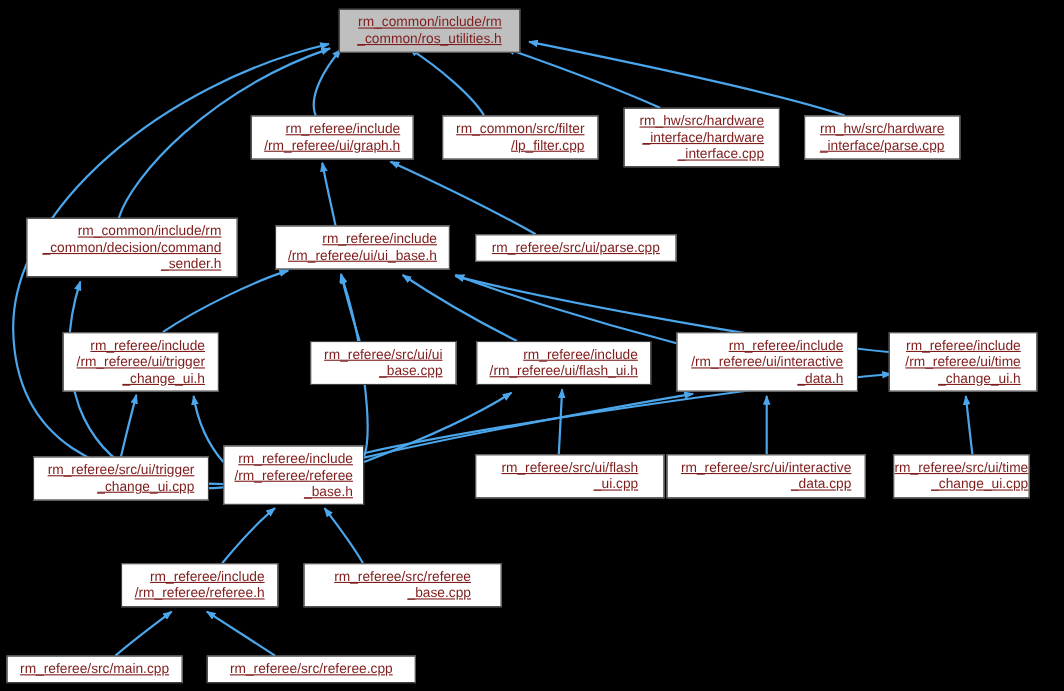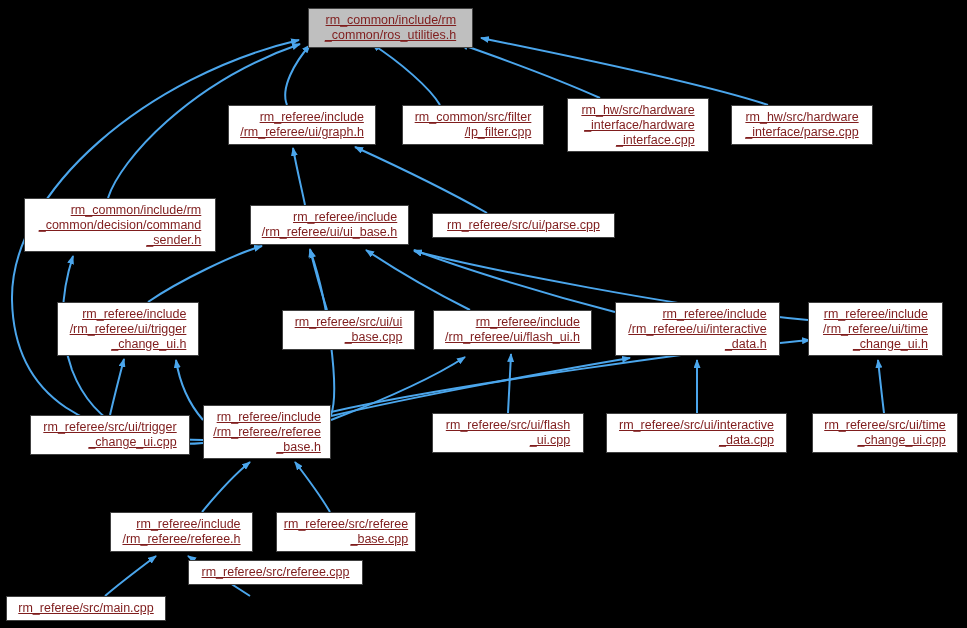--- a/index.html
+++ b/index.html
@@ -112,26 +112,26 @@
 /rm_referee/ui/interactive
 _data.h</span></div>
       <div class="node" style="left: 808px; top: 302px; width: 135px; height: 54px;"><span>rm_referee/include
 /rm_referee/ui/time
 _change_ui.h</span></div>
       <div class="node" style="left: 18px; top: 415px; width: 160px; height: 40px; margin-left: 12px;"><span>rm_referee/src/ui/trigger
 _change_ui.cpp</span></div>
       <div class="node" style="left: 203px; top: 405px; width: 128px; height: 54px;"><span>rm_referee/include
 /rm_referee/referee
 _base.h</span></div>
-      <div class="node" style="left: 432px; top: 413px; width: 152px; height: 40px;"><span>rm_referee/src/ui/flash
+      <div class="node" style="left: 432px; top: 413px; width: 172px; height: 40px;"><span>rm_referee/src/ui/flash
 _ui.cpp</span></div>
       <div class="node" style="left: 606px; top: 413px; width: 181px; height: 40px;"><span>rm_referee/src/ui/interactive
 _data.cpp</span></div>
-      <div class="node" style="left: 812px; top: 413px; width: 146px; height: 40px;"><span>rm_referee/src/ui/time
+      <div class="node" style="left: 812px; top: 413px; width: 124px; height: 40px;"><span>rm_referee/src/ui/time
 _change_ui.cpp</span></div>
       <div class="node" style="left: 110px; top: 512px; width: 143px; height: 40px;"><span>rm_referee/include
 /rm_referee/referee.h</span></div>
-      <div class="node" style="left: 276px; top: 512px; width: 140px; height: 40px;"><span>rm_referee/src/referee
+      <div class="node" style="left: 276px; top: 512px; width: 180px; height: 40px;"><span>rm_referee/src/referee
 _base.cpp</span></div>
       <div class="node" style="left: 6px; top: 596px; width: 160px; height: 25px;"><span>rm_referee/src/main.cpp</span></div>
-      <div class="node" style="left: 188px; top: 560px; width: 175px; height: 25px;"><span>rm_referee/src/referee.cpp</span></div>
+      <div class="node" style="left: 188px; top: 596px; width: 190px; height: 25px;"><span>rm_referee/src/referee.cpp</span></div>
     </div>
 </div>
 
 </body></html>

